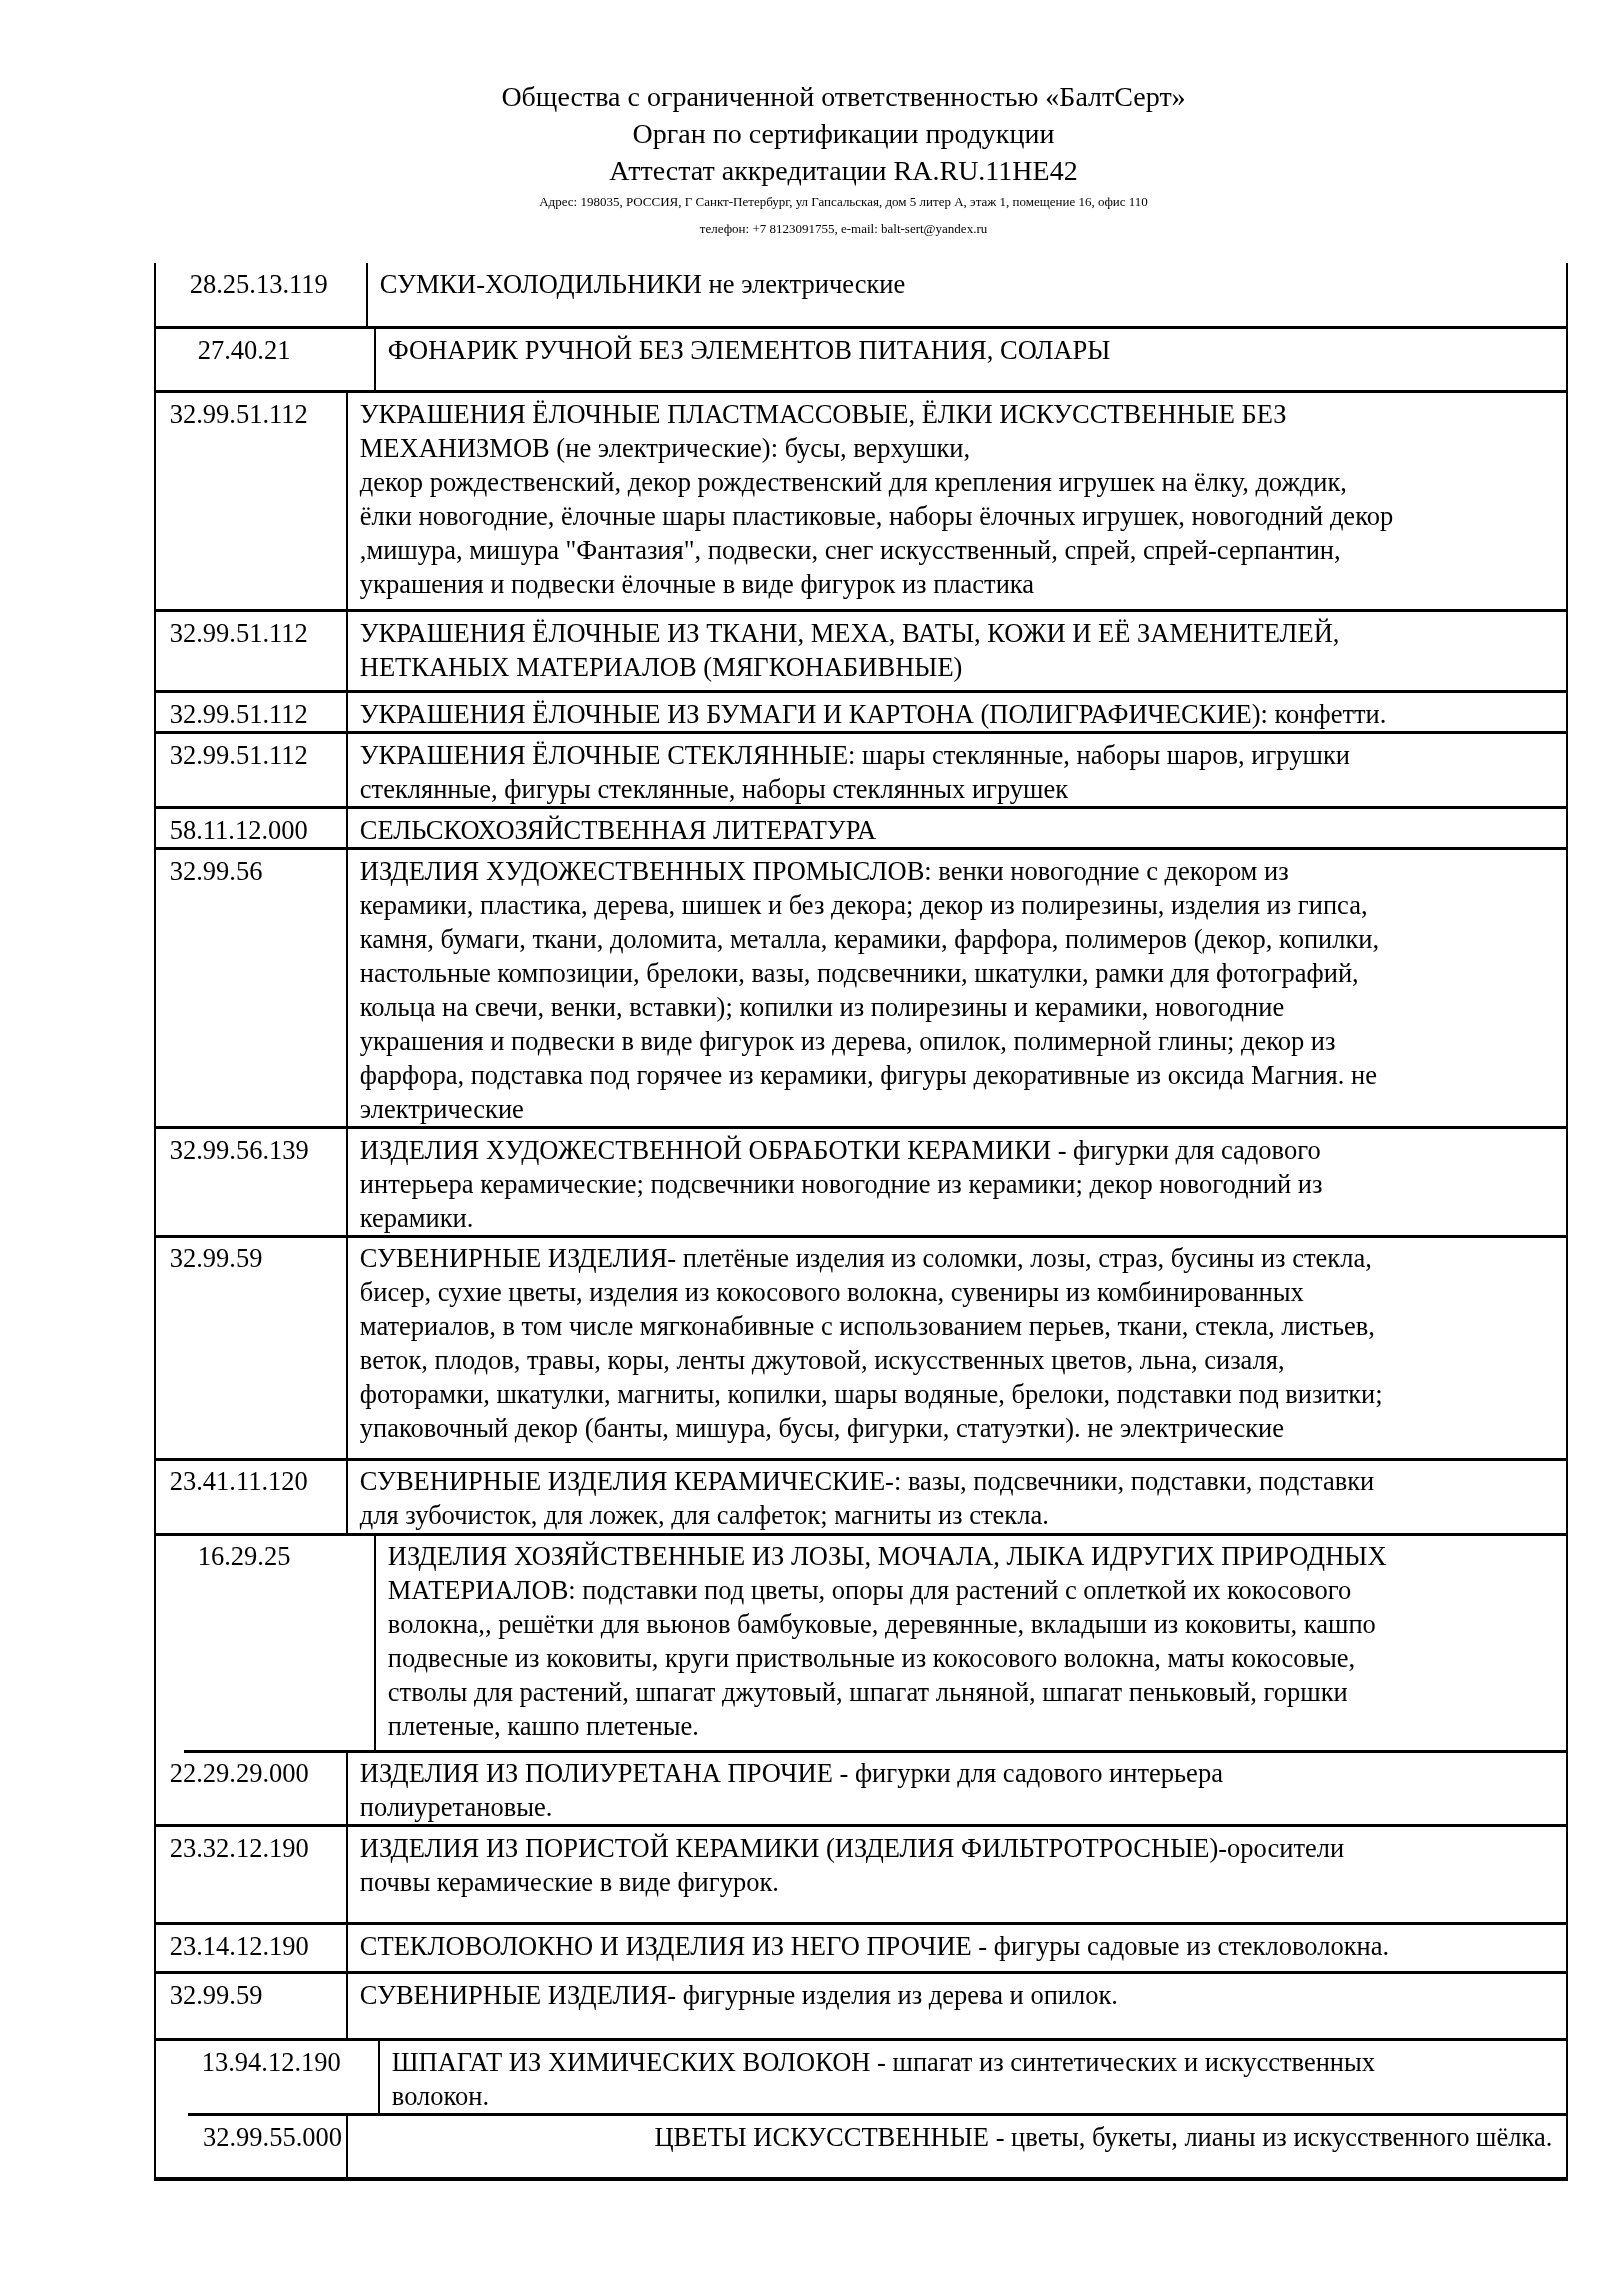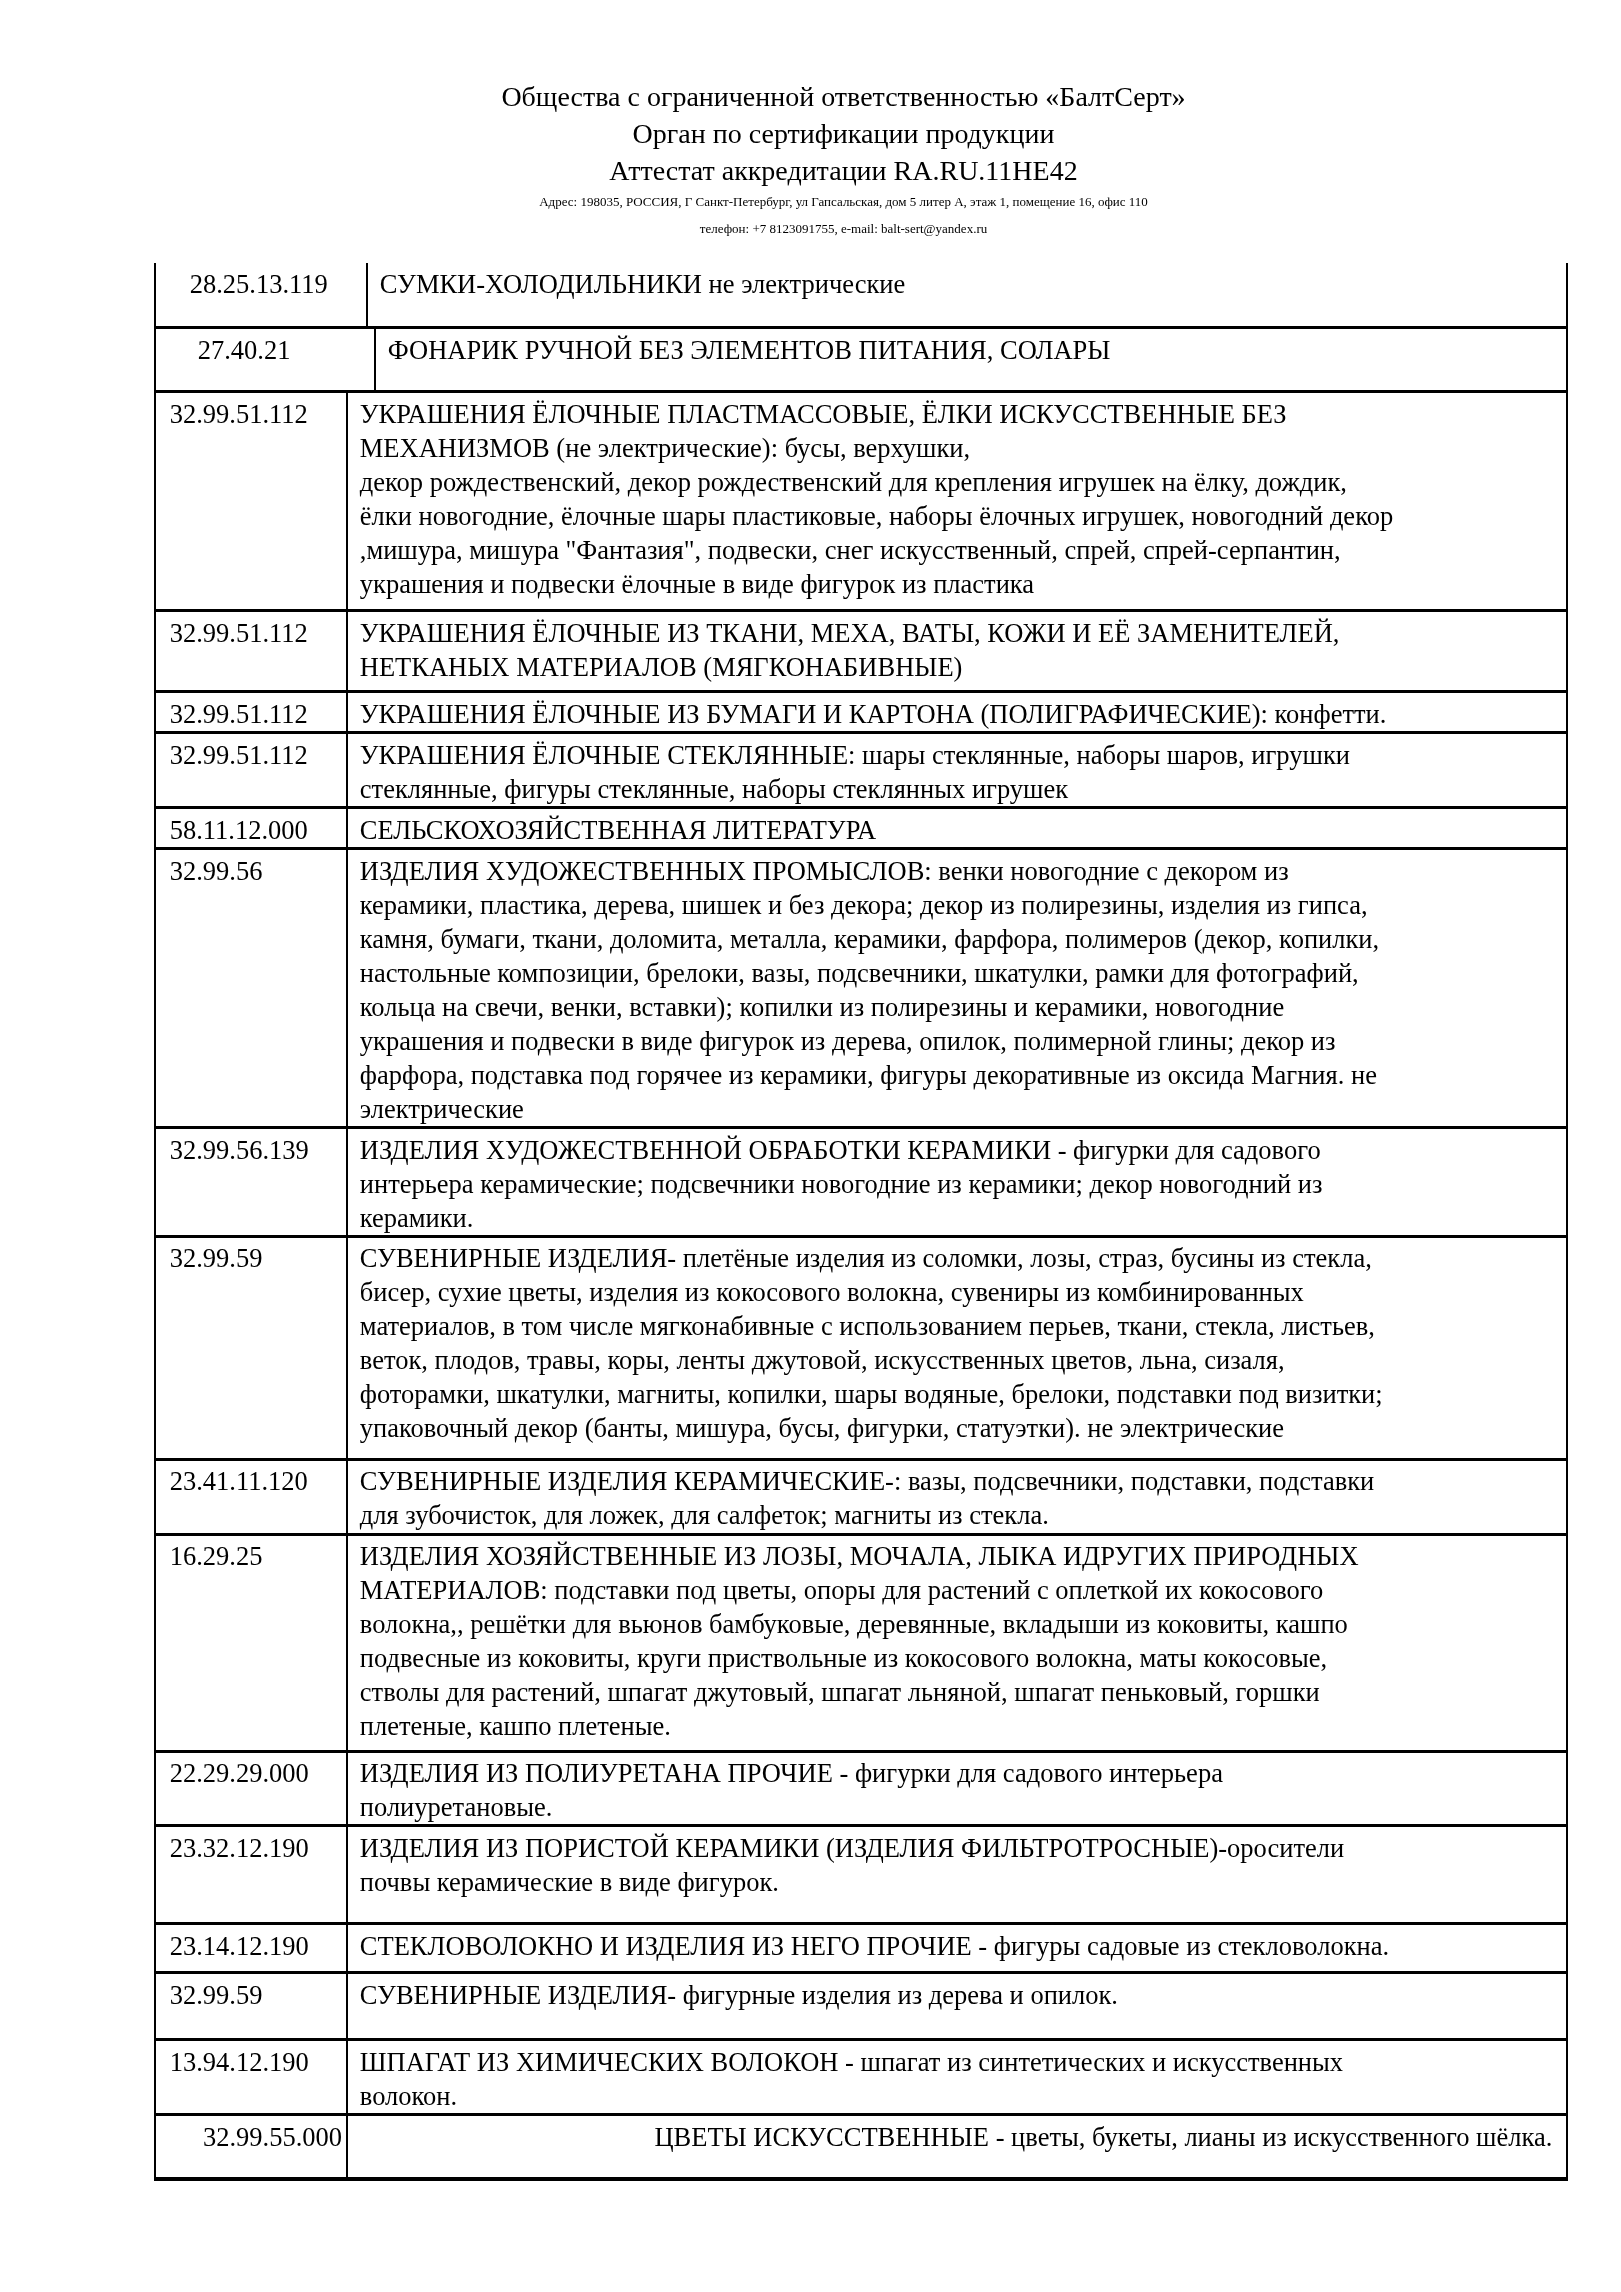--- a/index.html
+++ b/index.html
@@ -135,21 +135,21 @@
 материалов, в том числе мягконабивные с использованием перьев, ткани, стекла, листьев,
 веток, плодов, травы, коры, ленты джутовой, искусственных цветов, льна, сизаля,
 фоторамки, шкатулки, магниты, копилки, шары водяные, брелоки, подставки под визитки;
 упаковочный декор (банты, мишура, бусы, фигурки, статуэтки). не электрические</div>
     </div>
     <div class="t-row" style="min-height: 75px;">
       <div class="code-cell">23.41.11.120</div>
       <div class="desc-cell">СУВЕНИРНЫЕ ИЗДЕЛИЯ КЕРАМИЧЕСКИЕ-: вазы, подсвечники, подставки, подставки
 для зубочисток, для  ложек, для салфеток; магниты из стекла.</div>
     </div>
-    <div class="t-row" style="min-height: 217px;">
+    <div class="t-row" style="min-height: 217px; margin-left: 28px;">
       <div class="code-cell">16.29.25</div>
       <div class="desc-cell">ИЗДЕЛИЯ ХОЗЯЙСТВЕННЫЕ ИЗ ЛОЗЫ, МОЧАЛА, ЛЫКА ИДРУГИХ ПРИРОДНЫХ
 МАТЕРИАЛОВ: подставки под цветы, опоры для растений с оплеткой их кокосового
 волокна,, решётки для вьюнов бамбуковые,  деревянные, вкладыши из коковиты, кашпо
 подвесные из коковиты, круги приствольные из кокосового волокна, маты кокосовые,
 стволы для растений, шпагат джутовый, шпагат льняной, шпагат пеньковый, горшки
 плетеные, кашпо плетеные.</div>
     </div>
     <div class="t-row" style="min-height: 73px;">
       <div class="code-cell">22.29.29.000</div>
@@ -162,21 +162,21 @@
 почвы керамические в виде фигурок.</div>
     </div>
     <div class="t-row" style="min-height: 49px;">
       <div class="code-cell">23.14.12.190</div>
       <div class="desc-cell">СТЕКЛОВОЛОКНО И ИЗДЕЛИЯ ИЗ НЕГО ПРОЧИЕ - фигуры садовые из стекловолокна.</div>
     </div>
     <div class="t-row" style="min-height: 67px;">
       <div class="code-cell">32.99.59</div>
       <div class="desc-cell">СУВЕНИРНЫЕ ИЗДЕЛИЯ- фигурные изделия из дерева и опилок.</div>
     </div>
-    <div class="t-row" style="min-height: 69px;">
+    <div class="t-row" style="min-height: 69px; margin-left: 32px;">
       <div class="code-cell">13.94.12.190</div>
       <div class="desc-cell">ШПАГАТ ИЗ ХИМИЧЕСКИХ ВОЛОКОН - шпагат из синтетических и искусственных
 волокон.</div>
     </div>
     <div class="t-row" style="min-height: 65px;">
       <div class="code-cell">32.99.55.000</div>
       <div class="desc-cell">ЦВЕТЫ ИСКУССТВЕННЫЕ - цветы, букеты, лианы из искусственного шёлка.</div>
     </div>
   </div>
 

